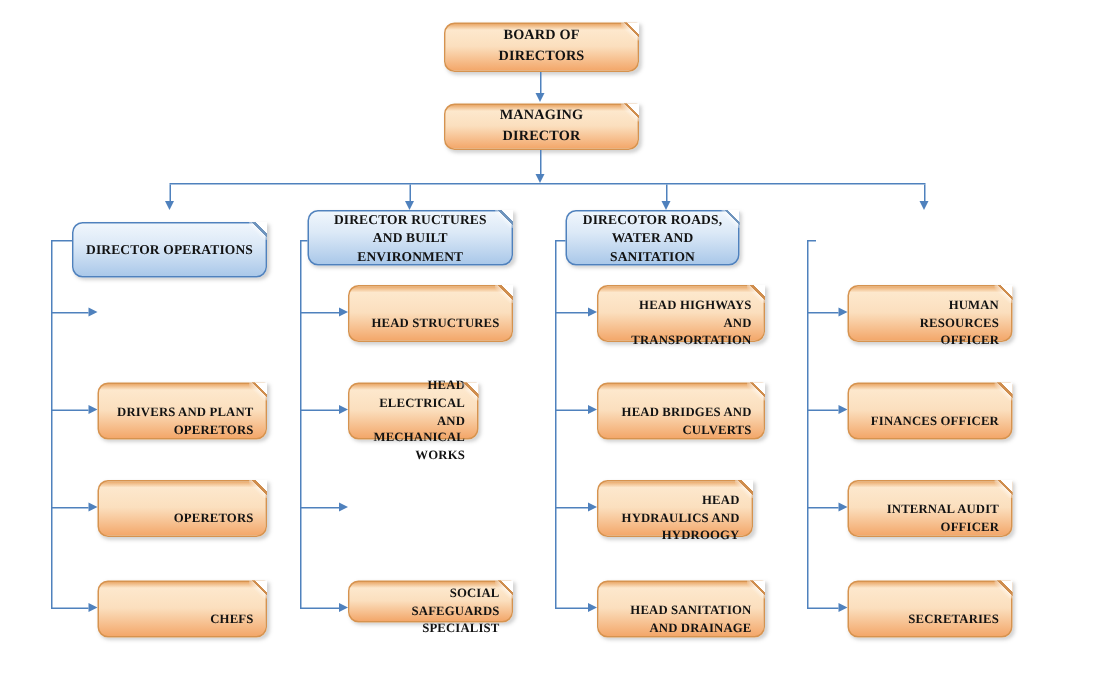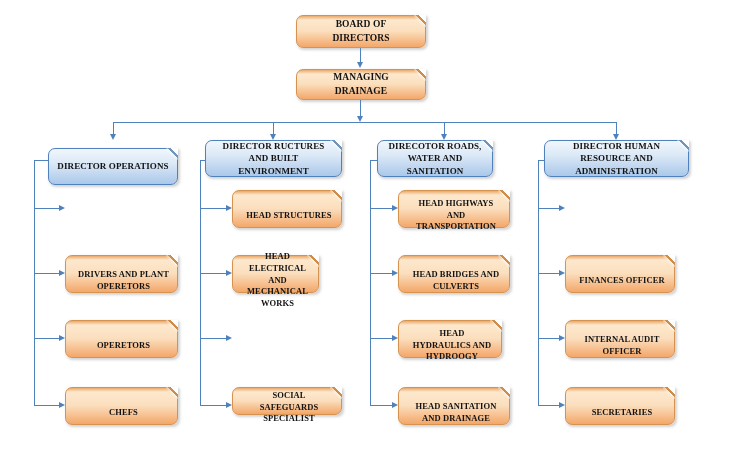--- a/index.html
+++ b/index.html
@@ -21,21 +21,21 @@
     content:"";position:absolute;top:-1px;right:-1px;width:12px;height:12px;
     background:linear-gradient(225deg,#ffffff 33%,var(--fold) 33%,var(--fold) 42%,rgba(255,255,255,.55) 42%,rgba(255,255,255,0) 62%);
   }
   .node.blue{
     border-color:#4f81bd;--fold:#6f94bd;
     background:linear-gradient(180deg,#f0f6fc 0px,#dcE9f7 40%,#aac8e9 100%);
   }
   .node .lbl{display:block;width:100%;line-height:1.4;letter-spacing:.1px;}
   .node.ctr{justify-content:center;text-align:center;padding:2px 10px;font-size:9.5px;}
   .node.hdr{justify-content:center;text-align:center;padding:2px 8px;font-size:9px;}
-  .node.child{padding:16px 8px 3px 12px;font-size:8.5px;text-align:center;}
+  .node.child{padding:16px 8px 3px 12px;font-size:8.5px;text-align:right;}
   
   .hline,.vline{position:absolute;background:#4f81bd;}
   .hline{height:1px;}
   .vline{width:1px;}
   .ad{position:absolute;width:0;height:0;
       border-left:3.5px solid transparent;border-right:3.5px solid transparent;
       border-top:6px solid #4f81bd;}
   .ar{position:absolute;width:0;height:0;
       border-top:3.5px solid transparent;border-bottom:3.5px solid transparent;
       border-left:6px solid #4f81bd;}
@@ -46,21 +46,21 @@
 <div class="stage">
 
   <div class="node ctr" style="left:296px;top:15px;width:130px;height:33px">
     <span class="lbl">BOARD OF DIRECTORS</span>
   </div>
 
   <div class="vline" style="left:360px;top:48px;height:14px"></div>
   <div class="ad" style="left:357px;top:62px"></div>
 
   <div class="node ctr" style="left:296px;top:69px;width:130px;height:31px">
-    <span class="lbl">MANAGING DRAINAGE</span>
+    <span class="lbl">MANAGING DIRECTOR</span>
   </div>
 
   <div class="vline" style="left:360px;top:100px;height:16px"></div>
   <div class="ad" style="left:357px;top:116px"></div>
   <div class="hline" style="left:113px;top:122px;width:504px"></div>
 
   <div class="vline" style="left:113px;top:123px;height:11px"></div>
   <div class="ad" style="left:110px;top:134px"></div>
   <div class="vline" style="left:273px;top:123px;height:11px"></div>
   <div class="ad" style="left:270px;top:134px"></div>
@@ -146,28 +146,28 @@
   <div class="node child" style="left:398px;top:320px;width:104px;height:38px">
     <span class="lbl">HEAD HYDRAULICS AND HYDROOGY</span>
   </div>
 
   <div class="hline" style="left:370px;top:405px;width:22px"></div>
   <div class="ar" style="left:392px;top:402px"></div>
   <div class="node child" style="left:398px;top:387px;width:112px;height:38px">
     <span class="lbl">HEAD SANITATION AND DRAINAGE</span>
   </div>
 
-  <div class="node blue hdr" style="left:544px;top:140px;width:145px;height:37px">
-    <span class="lbl">DIRECTOR HUMAN RESOURCE AND ADMINISTRATION</span>
-  </div>
   <div class="hline" style="left:538px;top:160px;width:6px"></div>
   <div class="vline" style="left:538px;top:160px;height:246px"></div>
 
   <div class="hline" style="left:538px;top:208px;width:21px"></div>
   <div class="ar" style="left:559px;top:205px"></div>
+  <div class="node child" style="left:565px;top:190px;width:110px;height:38px">
+    <span class="lbl">HUMAN RESOURCES OFFICER</span>
+  </div>
 
   <div class="hline" style="left:538px;top:273px;width:21px"></div>
   <div class="ar" style="left:559px;top:270px"></div>
   <div class="node child" style="left:565px;top:255px;width:110px;height:38px">
     <span class="lbl">FINANCES OFFICER</span>
   </div>
 
   <div class="hline" style="left:538px;top:338px;width:21px"></div>
   <div class="ar" style="left:559px;top:335px"></div>
   <div class="node child" style="left:565px;top:320px;width:110px;height:38px">

